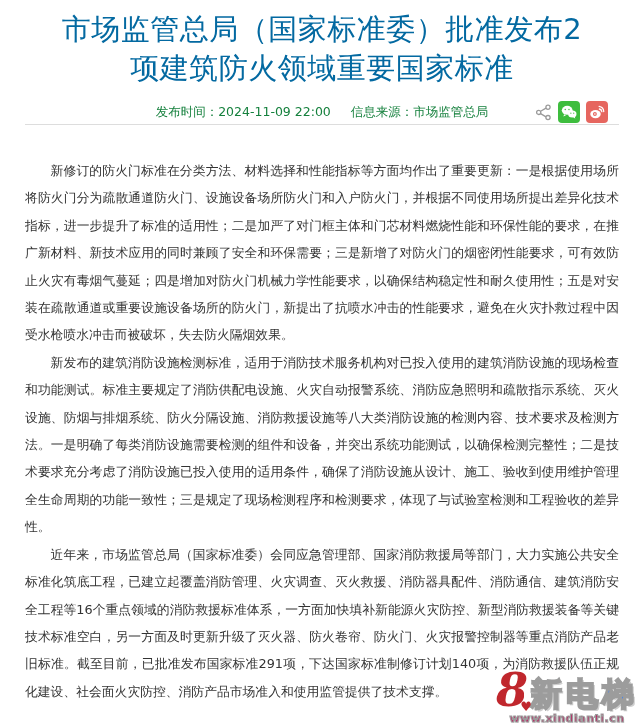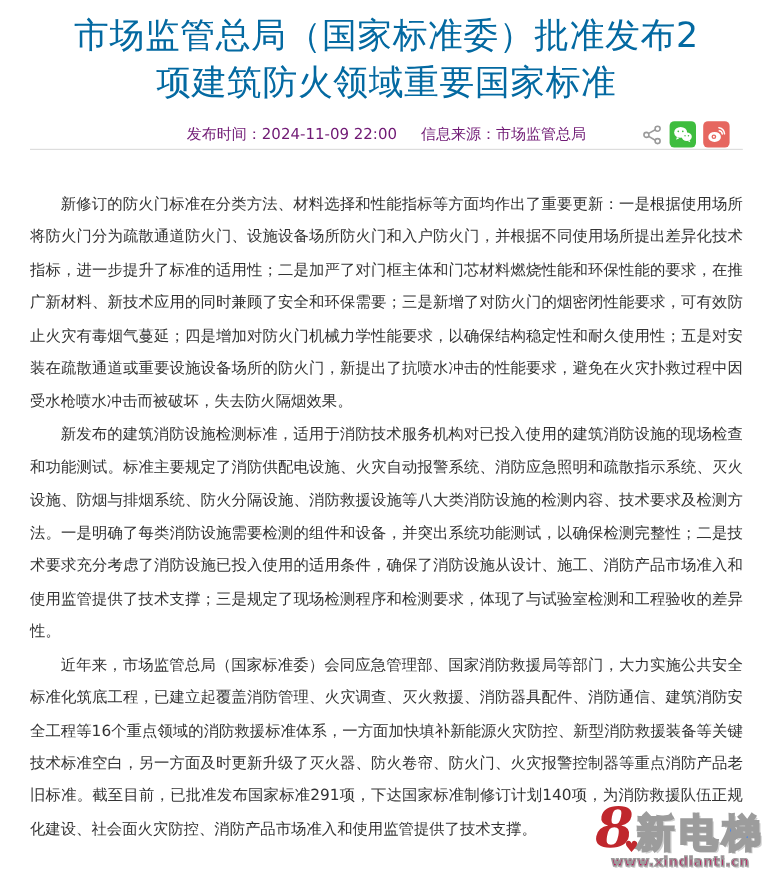--- a/index.html
+++ b/index.html
@@ -26,21 +26,21 @@
     letter-spacing: 0.5px;
   }
   .meta-row {
     position: relative;
     margin-top: 12px;
     height: 24px;
   }
   .meta-text {
     text-align: center;
     font-size: 12.5px;
-    color: #701a75;
+    color: #15803d;
     line-height: 24px;
   }
   .meta-pair { white-space: nowrap; }
   .meta-pair.first { margin-right: 20px; }
   .share-icons {
     position: absolute;
     right: 11px; top: 1px;
     display: flex;
     align-items: center;
     gap: 6px;
@@ -159,21 +159,21 @@
           <path d="M15.2 8 a 4 4 0 0 1 3.3 3.6" stroke="#ffffff" stroke-width="1.7" fill="none" stroke-linecap="round"></path>
         </svg>
       </span>
     </div>
   </div>
 
   <hr class="divider">
 
   <div class="article-body">
     <p>新修订的防火门标准在分类方法、材料选择和性能指标等方面均作出了重要更新：一是根据使用场所将防火门分为疏散通道防火门、设施设备场所防火门和入户防火门，并根据不同使用场所提出差异化技术指标，进一步提升了标准的适用性；二是加严了对门框主体和门芯材料燃烧性能和环保性能的要求，在推广新材料、新技术应用的同时兼顾了安全和环保需要；三是新增了对防火门的烟密闭性能要求，可有效防止火灾有毒烟气蔓延；四是增加对防火门机械力学性能要求，以确保结构稳定性和耐久使用性；五是对安装在疏散通道或重要设施设备场所的防火门，新提出了抗喷水冲击的性能要求，避免在火灾扑救过程中因受水枪喷水冲击而被破坏，失去防火隔烟效果。</p>
-    <p>新发布的建筑消防设施检测标准，适用于消防技术服务机构对已投入使用的建筑消防设施的现场检查和功能测试。标准主要规定了消防供配电设施、火灾自动报警系统、消防应急照明和疏散指示系统、灭火设施、防烟与排烟系统、防火分隔设施、消防救援设施等八大类消防设施的检测内容、技术要求及检测方法。一是明确了每类消防设施需要检测的组件和设备，并突出系统功能测试，以确保检测完整性；二是技术要求充分考虑了消防设施已投入使用的适用条件，确保了消防设施从设计、施工、消防产品市场准入和使用监管提供了技术支撑；三是规定了现场检测程序和检测要求，体现了与试验室检测和工程验收的差异性。</p>
+    <p>新发布的建筑消防设施检测标准，适用于消防技术服务机构对已投入使用的建筑消防设施的现场检查和功能测试。标准主要规定了消防供配电设施、火灾自动报警系统、消防应急照明和疏散指示系统、灭火设施、防烟与排烟系统、防火分隔设施、消防救援设施等八大类消防设施的检测内容、技术要求及检测方法。一是明确了每类消防设施需要检测的组件和设备，并突出系统功能测试，以确保检测完整性；二是技术要求充分考虑了消防设施已投入使用的适用条件，确保了消防设施从设计、施工、验收到使用维护管理全生命周期的功能一致性；三是规定了现场检测程序和检测要求，体现了与试验室检测和工程验收的差异性。</p>
     <p>近年来，市场监管总局（国家标准委）会同应急管理部、国家消防救援局等部门，大力实施公共安全标准化筑底工程，已建立起覆盖消防管理、火灾调查、灭火救援、消防器具配件、消防通信、建筑消防安全工程等16个重点领域的消防救援标准体系，一方面加快填补新能源火灾防控、新型消防救援装备等关键技术标准空白，另一方面及时更新升级了灭火器、防火卷帘、防火门、火灾报警控制器等重点消防产品老旧标准。截至目前，已批准发布国家标准291项，下达国家标准制修订计划140项，为消防救援队伍正规化建设、社会面火灾防控、消防产品市场准入和使用监管提供了技术支撑。</p>
   </div>
 
   <div class="watermark">
     <div class="wm-top">
       <span class="wm-logo"><span>8</span><span class="wm-heart">♥</span></span>
       <span class="wm-name">新电梯</span>
     </div>
     <div class="wm-url">www.xindianti.cn</div>
   </div>

